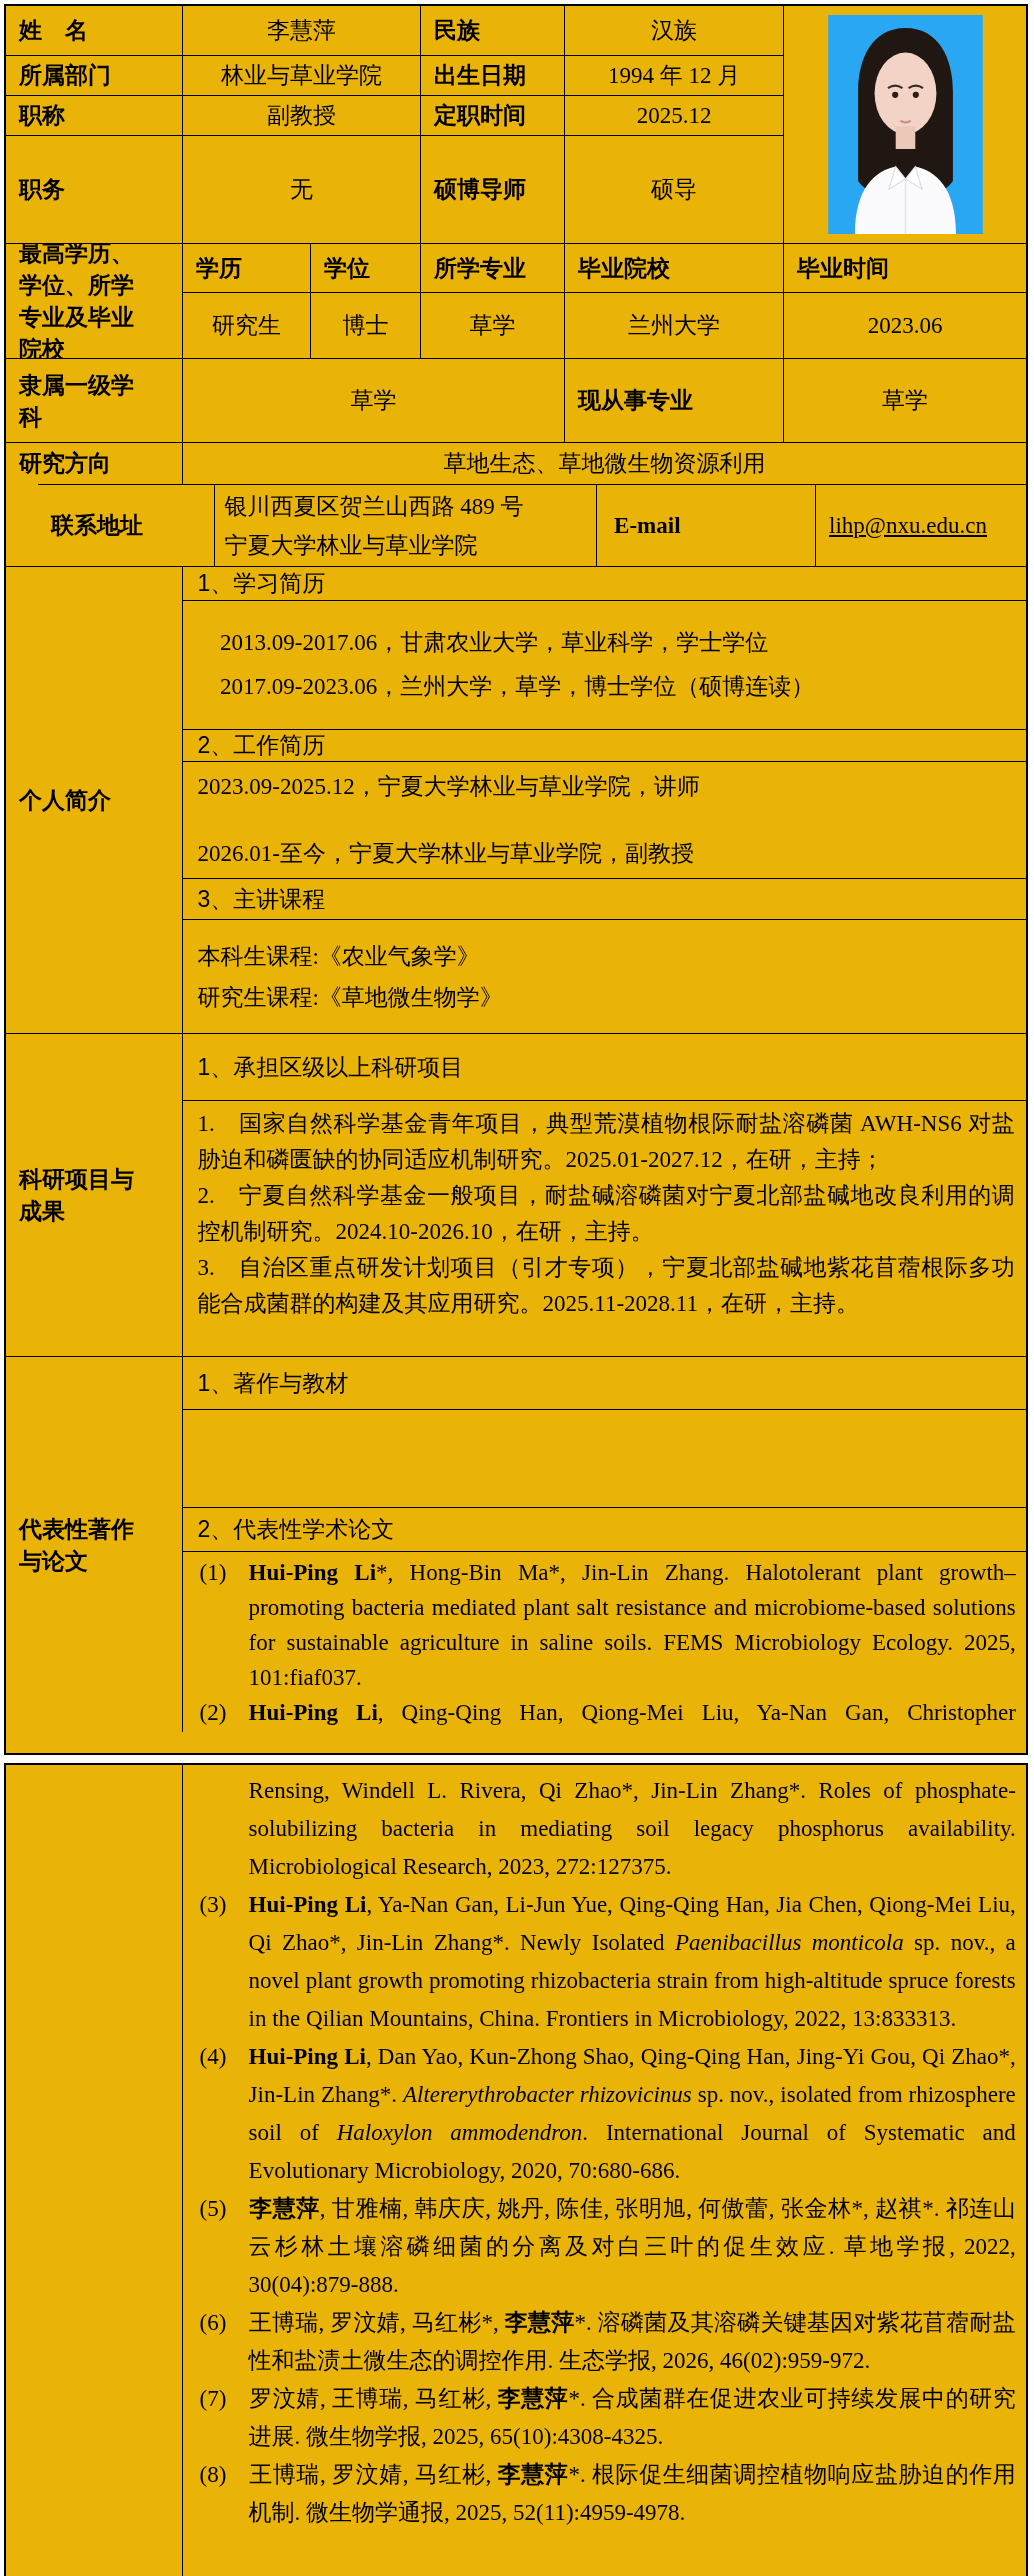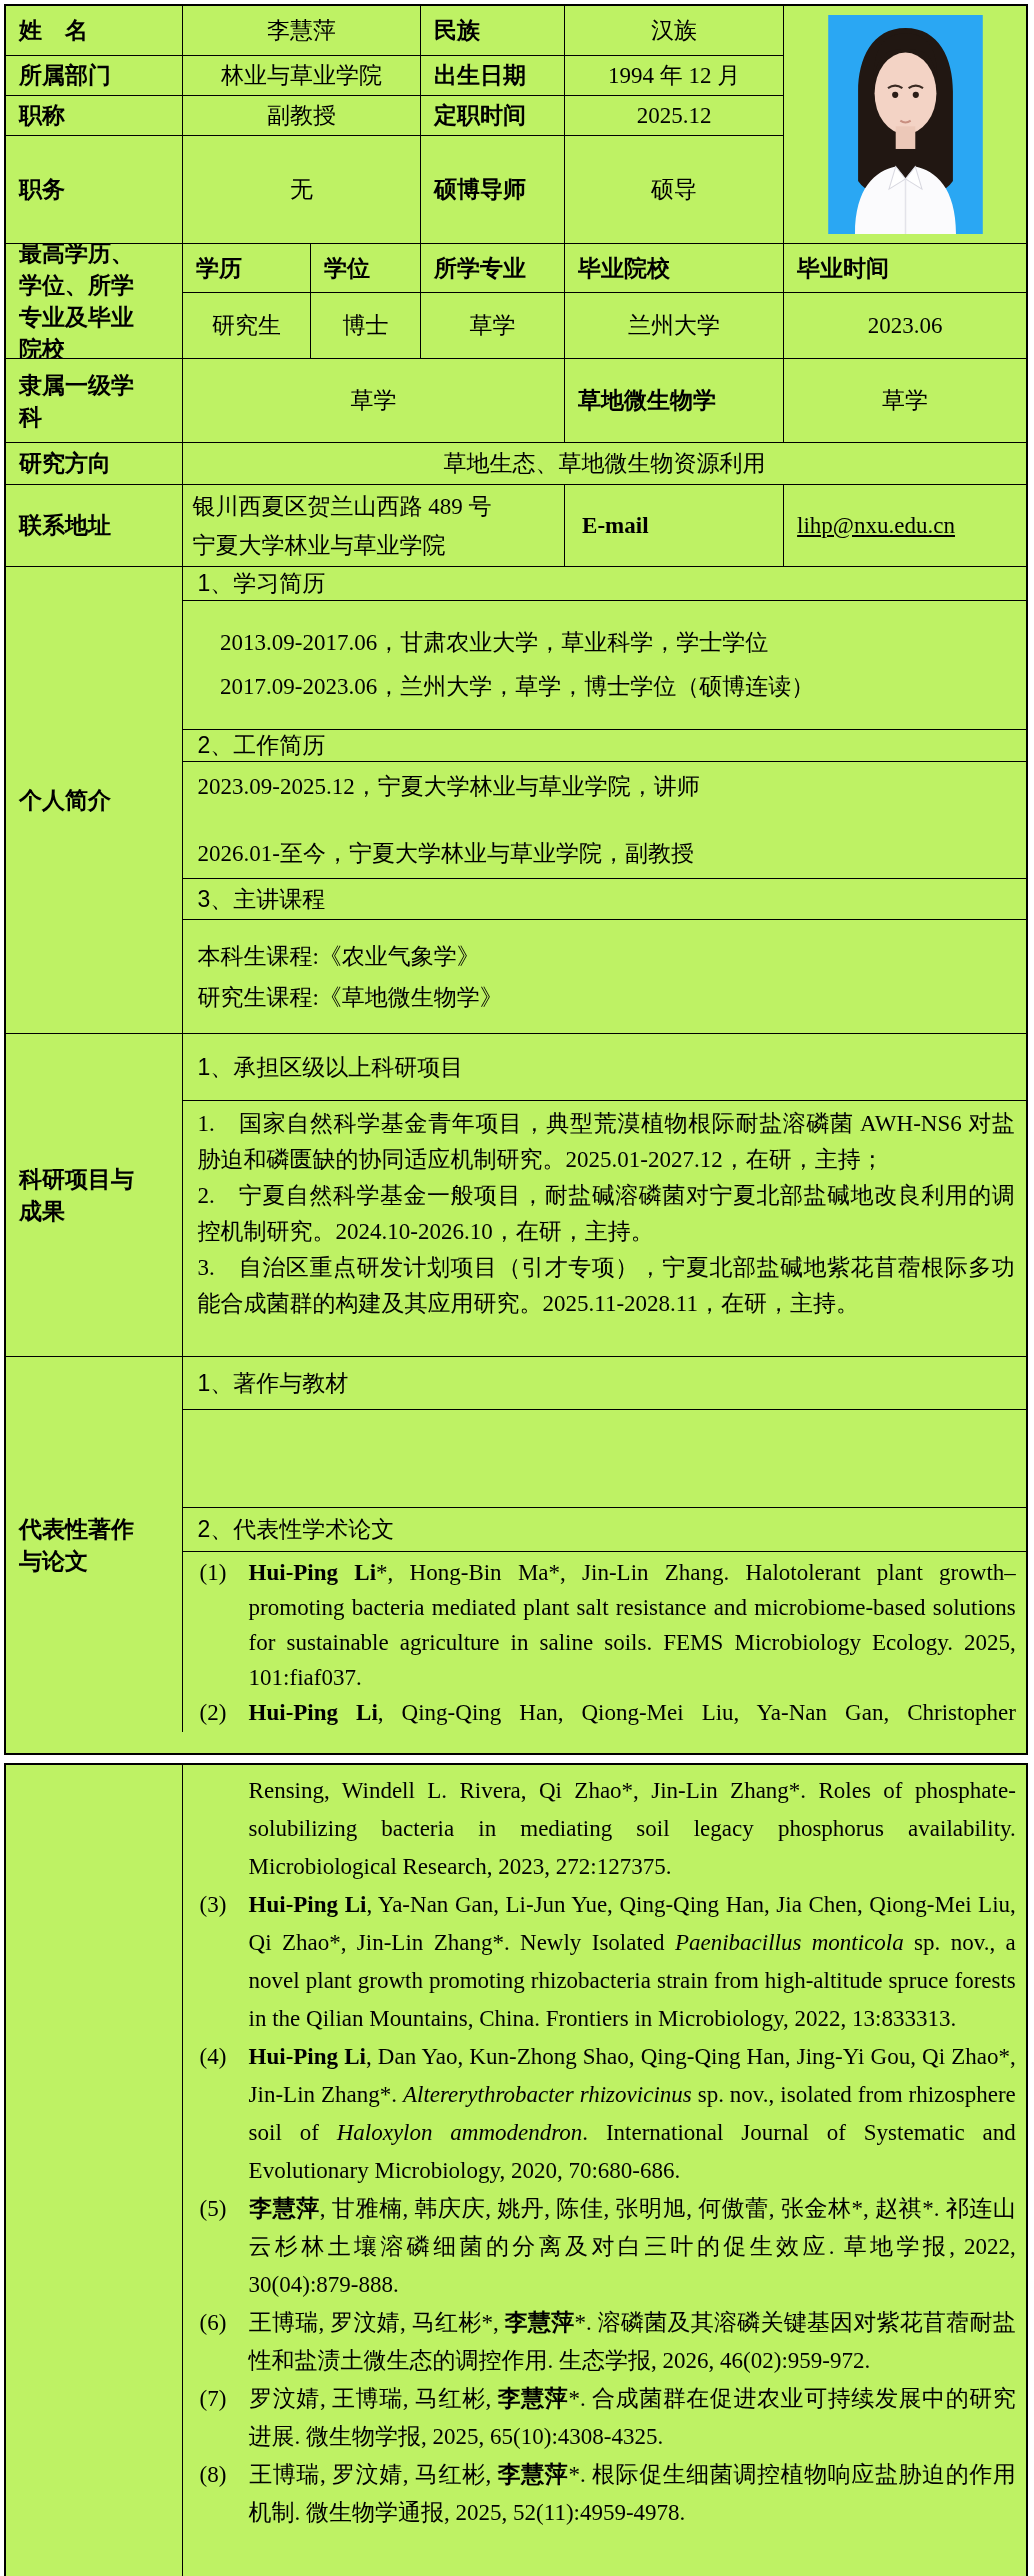--- a/index.html
+++ b/index.html
@@ -1,39 +1,39 @@
 <!DOCTYPE html>
 <html style="font-size:8.2px"><head>
 <meta charset="utf-8">
 <style>
   html,body{margin:0;padding:0;background:#ffffff;}
   body{width:1034px;height:2654px;position:relative;color:#000;
        font-family:"Liberation Serif","DejaVu Serif",serif;font-size:23px;}
-  .page{position:absolute;left:4.1px;width:1024px;border:2.6px solid #000;box-sizing:border-box;background:#bef264;}
+  .page{position:absolute;left:4.1px;width:1024px;border:2.6px solid #000;box-sizing:border-box;background:#eab308;}
   #page1{top:4.1px;height:1751px;}
   #page2{top:1763px;height:887px;}
   .band{display:grid;box-sizing:border-box;}
   .band + .band{border-top:1.5px solid #000;}
   .cell{box-sizing:border-box;border-left:1.5px solid #000;overflow:hidden;display:flex;align-items:center;}
   .cell.first{border-left:none;}
   .cell.bt{border-top:1.5px solid #000;}
   .lbl{font-family:"Liberation Sans","DejaVu Sans",sans-serif;font-weight:bold;padding-left:13px;}
   .lbl-serif{font-weight:bold;padding-left:17px;}
   .val{justify-content:center;text-align:center;}
   .left{padding-left:13px;text-decoration:underline;}
   
   #band-top{grid-template-columns:176px 238px 144px 219px 1fr;grid-template-rows:49px 40px 40px 108px;}
   #photo-cell{grid-row:1/5;grid-column:5;justify-content:center;align-items:flex-start;padding-top:9.3px;}
   
   #band-edu{grid-template-columns:176px 128px 110px 144px 219px 1fr;grid-template-rows:48px 66px;}
   #edu-label{grid-row:1/3;padding-right:28px;line-height:32px;}
   
   #band-disc{grid-template-columns:176px 382px 219px 1fr;grid-template-rows:83px;}
   #band-dir{grid-template-columns:176px 1fr;grid-template-rows:41px;}
-  #band-contact{grid-template-columns:176px 382px 219px 1fr;grid-template-rows:81px;}
+  #band-contact{grid-template-columns:176px 382px 219px 1fr;grid-template-rows:81px;margin-left:32px;}
   #band-profile{grid-template-columns:176px 1fr;}
   #band-research{grid-template-columns:176px 1fr;}
   #band-pubs{grid-template-columns:176px 1fr;}
   #band-p2main{grid-template-columns:176px 1fr;grid-template-rows:848px;}
   .stack{display:block;padding:0;align-items:stretch;}
   .sub{box-sizing:border-box;display:flex;align-items:center;}
   .sub + .sub{border-top:1.5px solid #000;}
   .sub-title{font-family:"Liberation Sans","DejaVu Sans",sans-serif;font-weight:normal;padding-left:14.4px;}
   .lines{flex-direction:column;align-items:flex-start;justify-content:center;}
   .addr{flex-direction:column;align-items:flex-start;justify-content:center;padding-left:9.3px;line-height:39px;}
@@ -105,21 +105,21 @@
     <div class="cell val bt">研究生</div>
     <div class="cell val bt">博士</div>
     <div class="cell val bt">草学</div>
     <div class="cell val bt">兰州大学</div>
     <div class="cell val bt">2023.06</div>
   </div>
 
   <div class="band" id="band-disc">
     <div class="cell first lbl wraplbl">隶属一级学科</div>
     <div class="cell val">草学</div>
-    <div class="cell lbl">草地微生物学</div>
+    <div class="cell lbl">现从事专业</div>
     <div class="cell val">草学</div>
   </div>
 
   <div class="band" id="band-dir">
     <div class="cell first lbl">研究方向</div>
     <div class="cell val">草地生态、草地微生物资源利用</div>
   </div>
 
   <div class="band" id="band-contact">
     <div class="cell first lbl">联系地址</div>

